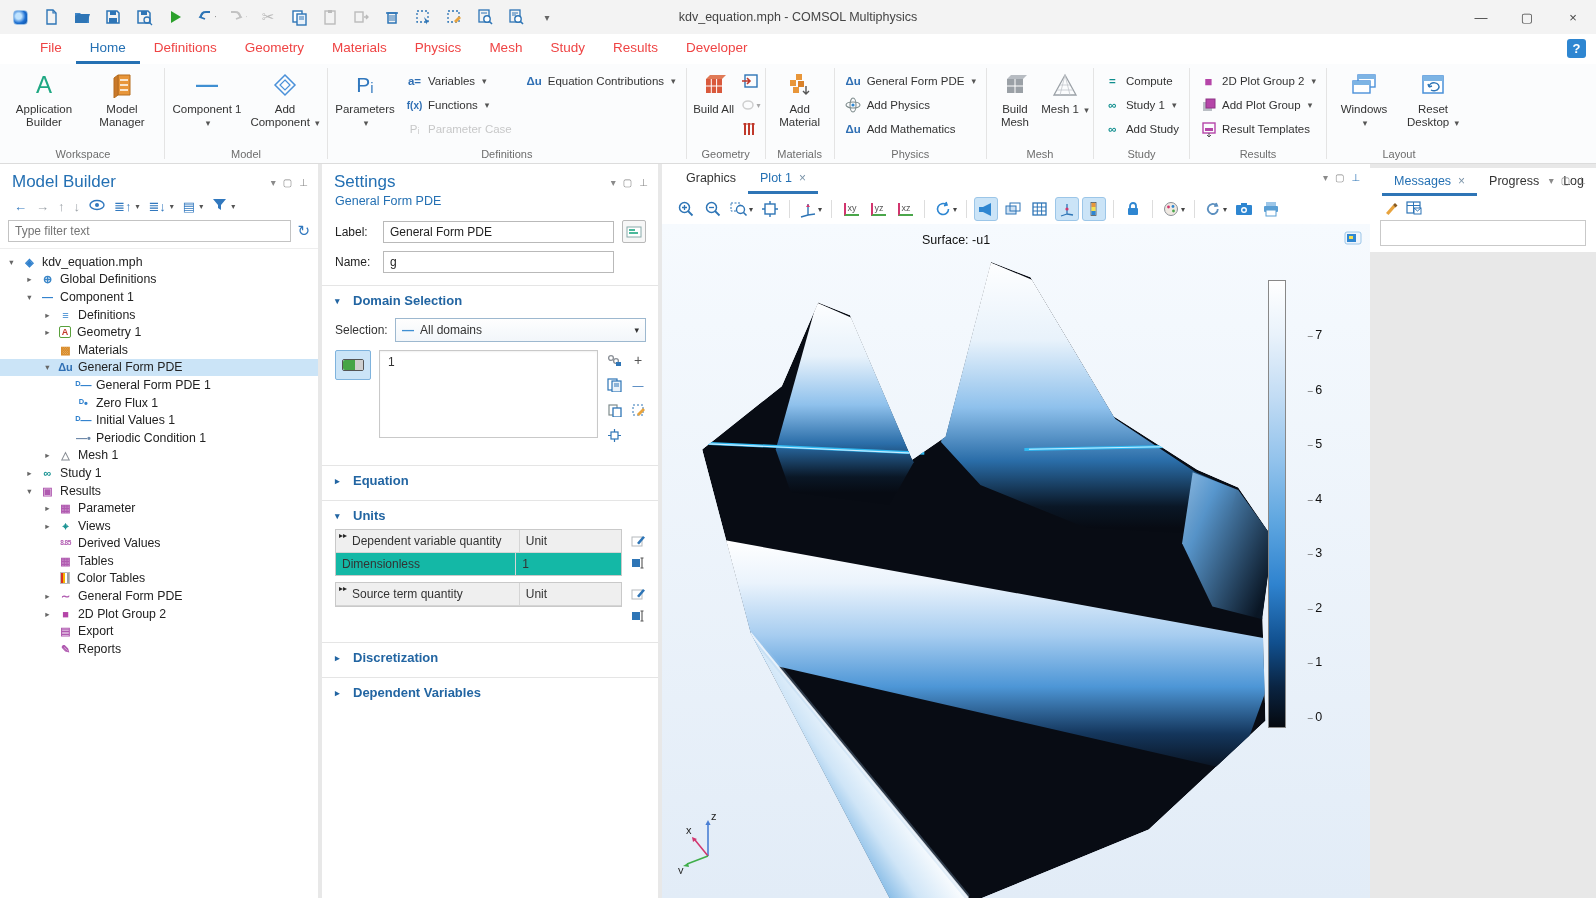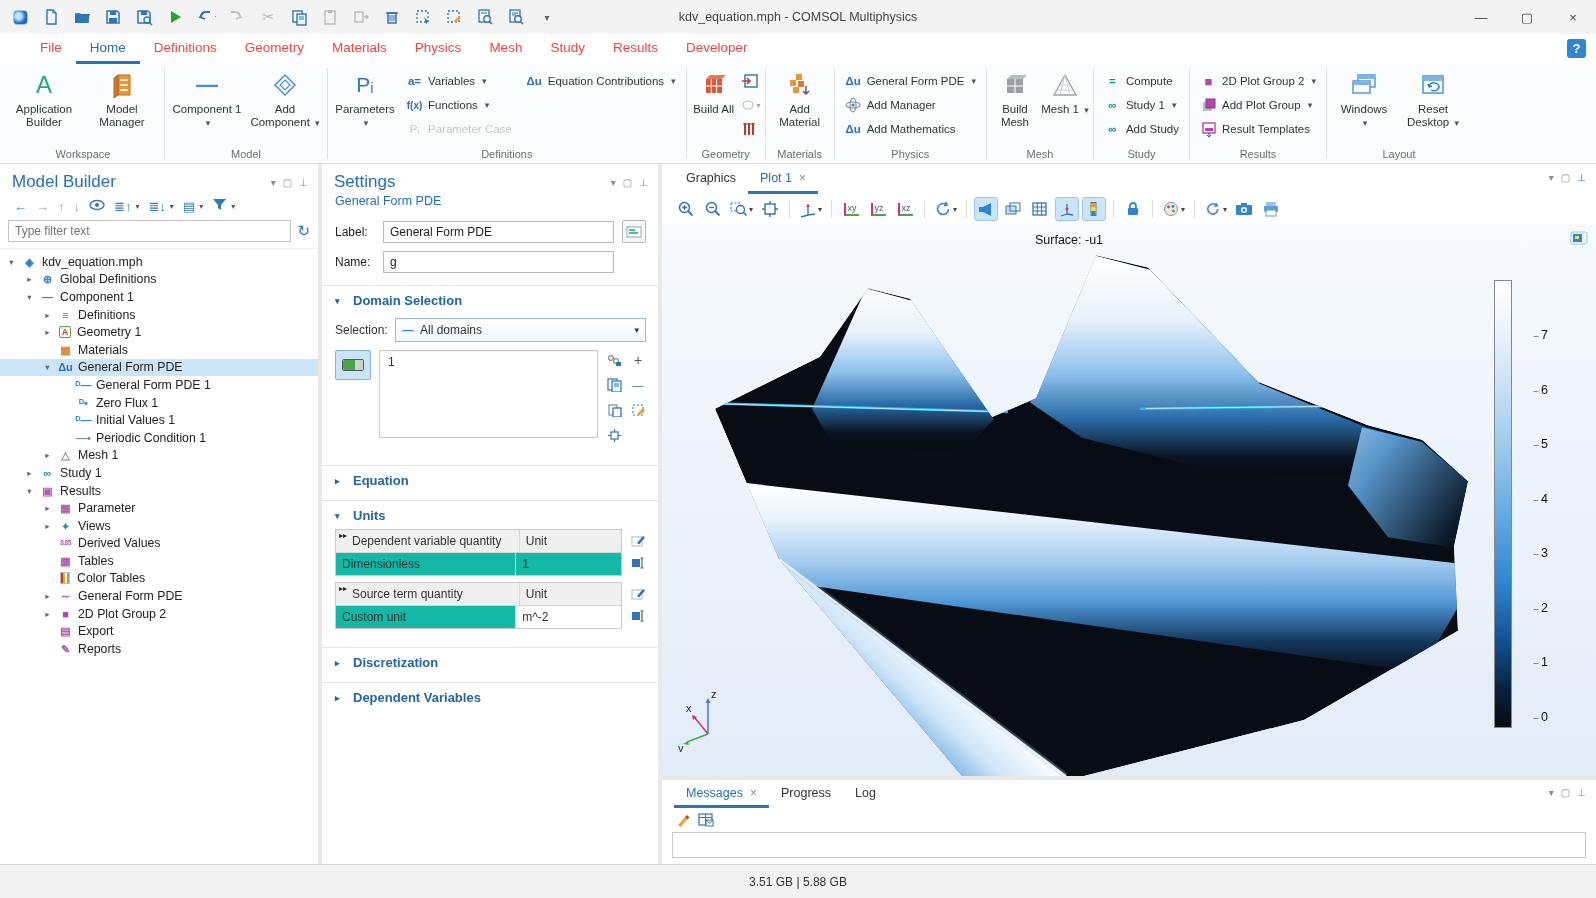--- a/index.html
+++ b/index.html
@@ -100,21 +100,21 @@
   .utable .urow { display:flex; background:#14b8a6; }
   .ucell { padding:4px 6px; }
   .uc1 { flex:1.8; border-right:1px solid #d5d5d5; }
   .uc2 { flex:1; }
   .uhead .uc1 { position:relative; padding-left:16px; }
   .sortmark { position:absolute; left:3px; top:1px; font-size:8px; color:#222; }
   .ucell.editable { background:#fff; }
   .uedit-col { display:flex; flex-direction:column; gap:6px; padding-top:4px; }
 
   
-  .rightcol { flex:1; display:flex; flex-direction:column; min-width:0; }
+  .rightcol { flex:1; display:flex; flex-direction:row; min-width:0; }
   .graphics { flex:1; min-height:0; }
   .tabs-row { height:30px; display:flex; align-items:stretch; padding-left:12px; position:relative; flex:0 0 auto; }
   .gtab { padding:0 12px; display:flex; align-items:center; gap:7px; font-size:12.5px; color:#333; border-bottom:3px solid transparent; }
   .gtab.active { color:#2470b3; border-bottom-color:#2e75b6; }
   .gtab .tclose { color:#7a93a8; font-size:12px; }
   .gfx-toolbar { height:30px; display:flex; align-items:center; gap:3px; padding-left:12px; flex:0 0 auto; }
   .gbtn { height:24px; min-width:24px; display:flex; align-items:center; justify-content:center; border-radius:3px; padding:0 2px; }
   .gbtn.active { background:#cbe4f7; border:1px solid #9cc6e8; }
   .gsep { width:1px; height:18px; background:#ddd; margin:0 4px; }
   .gdd { font-size:8px; color:#444; margin-left:1px; }
@@ -426,21 +426,21 @@
               <span class="chev">▾</span>
           </div>
           <div class="smallbtn">
             <span class="sicon">
                 <svg width="16" height="16">
                   <ellipse cx="8" cy="8" rx="7" ry="3" fill="none" stroke="#7f8c8d" stroke-width="1.1"></ellipse>
                   <ellipse cx="8" cy="8" rx="3" ry="7" fill="none" stroke="#7f8c8d" stroke-width="1.1"></ellipse>
                   <circle cx="8" cy="8" r="1.6" fill="#2e86d1"></circle>
                 </svg>
               </span>
-            <span>Add Manager</span>
+            <span>Add Physics</span>
           </div>
           <div class="smallbtn">
             <span class="sicon glyph-blue">Δu</span>
             <span>Add Mathematics</span>
           </div>
         </div>
       </div>
       <div class="rgroup-label">Physics</div>
     </div>
     <div class="rsep"></div>
@@ -840,24 +840,20 @@
                   <path d="M11 2v10 M9.5 2h3 M9.5 12h3" stroke="#555" stroke-width="1.1" fill="none"></path>
                 </svg>
               </span>
           </div>
         </div>
         <div class="utable-row">
           <div class="utable">
             <div class="uhead">
               <span class="ucell uc1"><span class="sortmark">▸▸</span><span>Source term quantity</span></span>
               <span class="ucell uc2">Unit</span>
-            </div>
-            <div class="urow">
-              <span class="ucell uc1">Custom unit</span>
-              <span class="ucell uc2 editable">m^-2</span>
             </div>
           </div>
           <div class="uedit-col">
             <span class="sico">
                 <svg width="15" height="14">
                   <rect x="1" y="3" width="10" height="9" fill="none" stroke="#b5b9bd" stroke-width="1"></rect>
                   <path d="M6 9l6-7 2 1.6-6 7z" fill="#2e75b6"></path>
                 </svg>
               </span>
             <span class="sico">
@@ -1156,16 +1152,13 @@
                 <rect x="8" y="7" width="7" height="6" fill="#fff" stroke="#2e75b6"></rect>
                 <path d="M8 7l3.5 3 3.5-3" fill="none" stroke="#2e75b6"></path>
               </svg>
             </span>
         </div>
         <div class="msg-box"></div>
       </div>
     </div>
   </div>
 
-  <div class="statusbar">
-    <span>3.51 GB | 5.88 GB</span>
-  </div>
 </div>
 
 </body></html>

